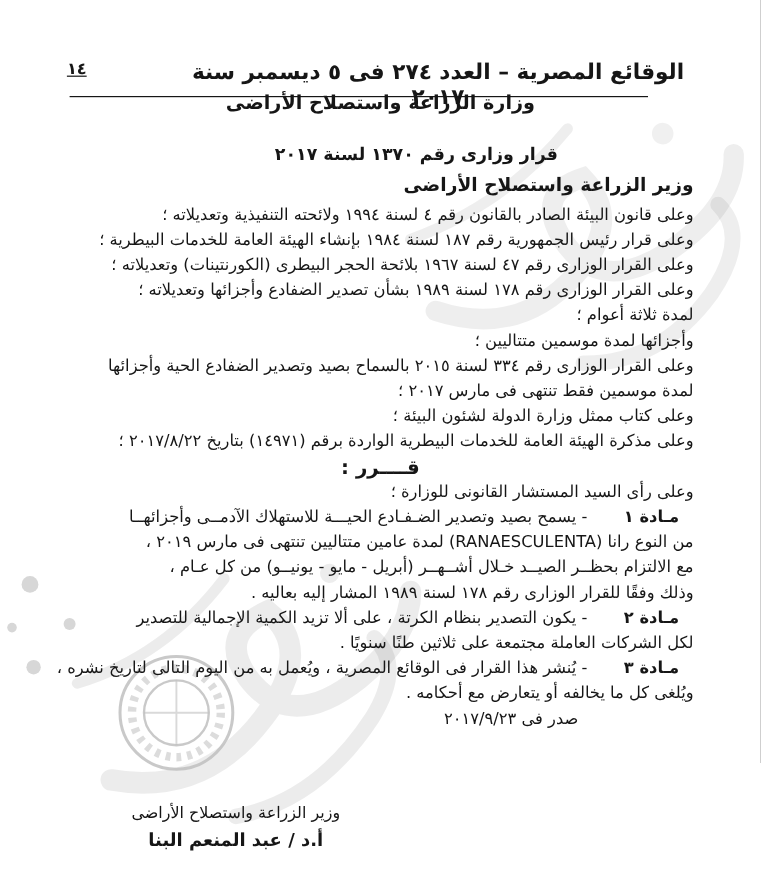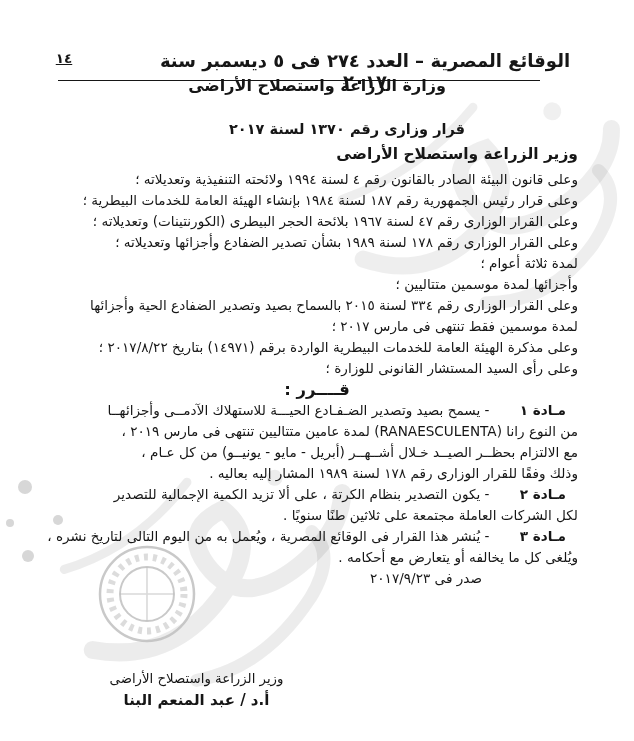--- a/index.html
+++ b/index.html
@@ -96,24 +96,25 @@
 
   <div class="flow">
     <div class="ln">وعلى قانون البيئة الصادر بالقانون رقم ٤ لسنة ١٩٩٤ ولائحته التنفيذية وتعديلاته ؛</div>
     <div class="ln">وعلى قرار رئيس الجمهورية رقم ١٨٧ لسنة ١٩٨٤ بإنشاء الهيئة العامة للخدمات البيطرية ؛</div>
     <div class="ln">وعلى القرار الوزارى رقم ٤٧ لسنة ١٩٦٧ بلائحة الحجر البيطرى (الكورنتينات) وتعديلاته ؛</div>
     <div class="ln">وعلى القرار الوزارى رقم ١٧٨ لسنة ١٩٨٩ بشأن تصدير الضفادع وأجزائها وتعديلاته ؛</div>
     <div class="ln">لمدة ثلاثة أعوام ؛</div>
     <div class="ln">وأجزائها لمدة موسمين متتاليين ؛</div>
     <div class="ln">وعلى القرار الوزارى رقم ٣٣٤ لسنة ٢٠١٥ بالسماح بصيد وتصدير الضفادع الحية وأجزائها</div>
     <div class="ln">لمدة موسمين فقط تنتهى فى مارس ٢٠١٧ ؛</div>
+    <div class="ln">وعلى كتاب ممثل وزارة الدولة لشئون البيئة ؛</div>
     <div class="ln">وعلى مذكرة الهيئة العامة للخدمات البيطرية الواردة برقم (١٤٩٧١) بتاريخ ٢٠١٧/٨/٢٢ ؛</div>
+    <div class="ln decide">قــــرر :</div>
+
     <div class="ln">وعلى رأى السيد المستشار القانونى للوزارة ؛</div>
-
-    <div class="ln decide">قــــرر :</div>
 
     <div class="ln ind-sm"><span class="art-label">مـادة ١</span><span> - يسمح بصيد وتصدير الضـفـادع الحيـــة للاستهلاك الآدمــى وأجزائهــا</span></div>
     <div class="ln">من النوع رانا (RANAESCULENTA) لمدة عامين متتاليين تنتهى فى مارس ٢٠١٩ ،</div>
     <div class="ln">مع الالتزام بحظــر الصيــد خـلال أشــهــر (أبريل - مايو - يونيــو) من كل عـام ،</div>
     <div class="ln">وذلك وفقًا للقرار الوزارى رقم ١٧٨ لسنة ١٩٨٩ المشار إليه بعاليه .</div>
 
     <div class="ln ind-sm"><span class="art-label">مـادة ٢</span><span> - يكون التصدير بنظام الكرتة ، على ألا تزيد الكمية الإجمالية للتصدير</span></div>
     <div class="ln">لكل الشركات العاملة مجتمعة على ثلاثين طنًا سنويًا .</div>
 
     <div class="ln ind-sm"><span class="art-label">مـادة ٣</span><span> - يُنشر هذا القرار فى الوقائع المصرية ، ويُعمل به من اليوم التالى لتاريخ نشره ،</span></div>

